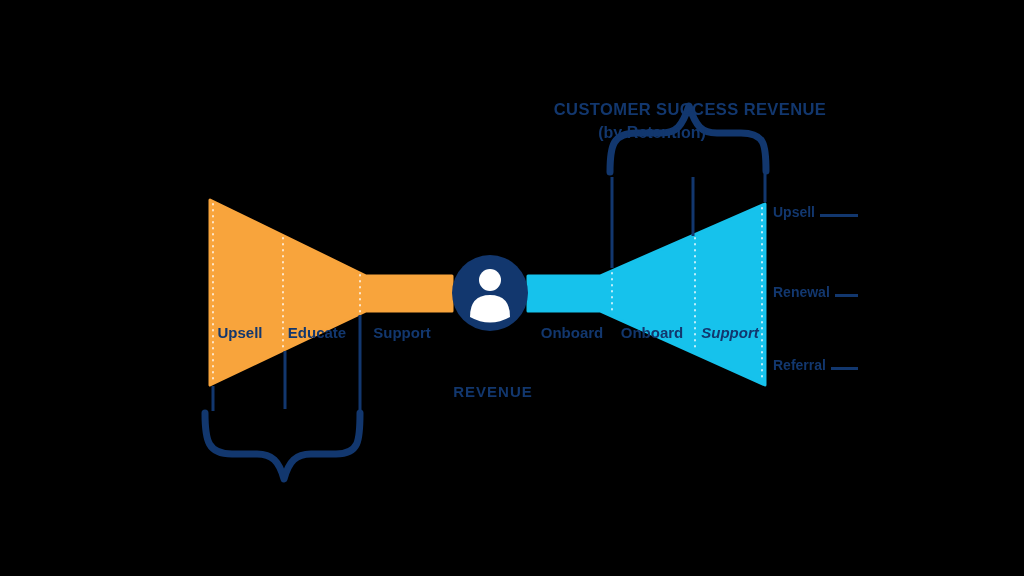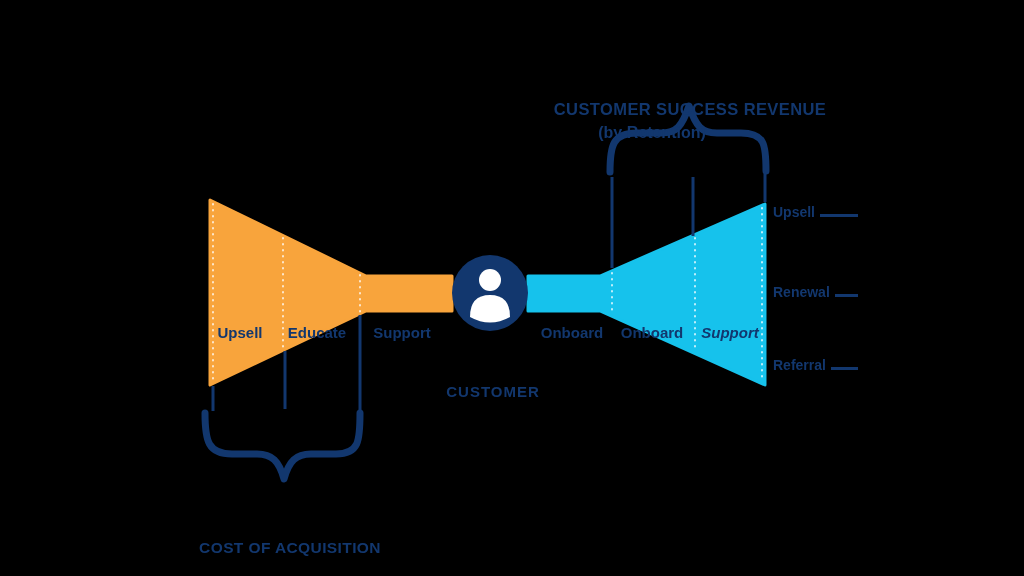--- a/index.html
+++ b/index.html
@@ -78,23 +78,22 @@
   <div class="t tc title2">(by Retention)</div>
 
   <div class="t tc stage aware">Upsell</div>
   <div class="t tc stage educate">Educate</div>
   <div class="t tc stage select">Support</div>
 
   <div class="t tc stage onboard">Onboard</div>
   <div class="t tc stage success">Onboard</div>
   <div class="t tc stage support">Support</div>
 
-  <div class="t tc customer">CUSTOMER</div>
+  <div class="t tc customer">REVENUE</div>
 
-  <div class="t tc cost">COST OF ACQUISITION</div>
 
   <div class="rev rev1">
     <span class="t2">Upsell</span>
     <span class="leader"></span>
   </div>
   <div class="rev rev2">
     <span class="t2">Renewal</span>
     <span class="leader"></span>
   </div>
   <div class="rev rev3">

